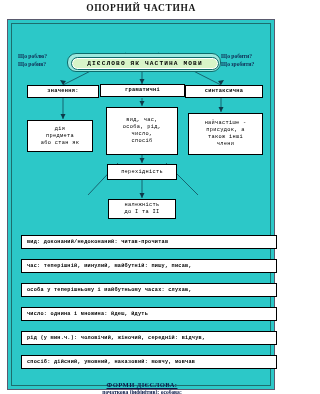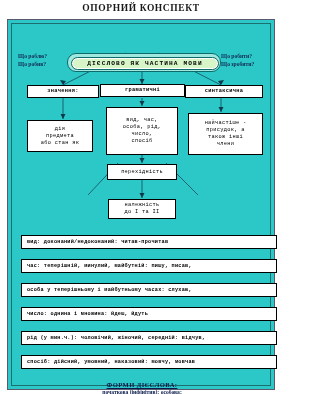--- a/index.html
+++ b/index.html
@@ -144,21 +144,21 @@
     width: 268px;
     height: 371px;
     pointer-events: none;
   }
 </style>
 </head>
 <body>
 
 <div id="page">
 
-  <div id="page-title">ОПОРНИЙ КОНСПЕКТ</div>
+  <div id="page-title">ОПОРНИЙ ЧАСТИНА</div>
 
   <div id="board">
     <div id="board-inner"></div>
 
     <svg class="connectors" viewBox="0 0 268 371">
       <g stroke="#0d3a4a" stroke-width="0.7" fill="none">
 
         <path d="M 118 33 L 55 65"></path>
         <path d="M 134 33 L 134 64"></path>
         <path d="M 150 33 L 213 65"></path>

